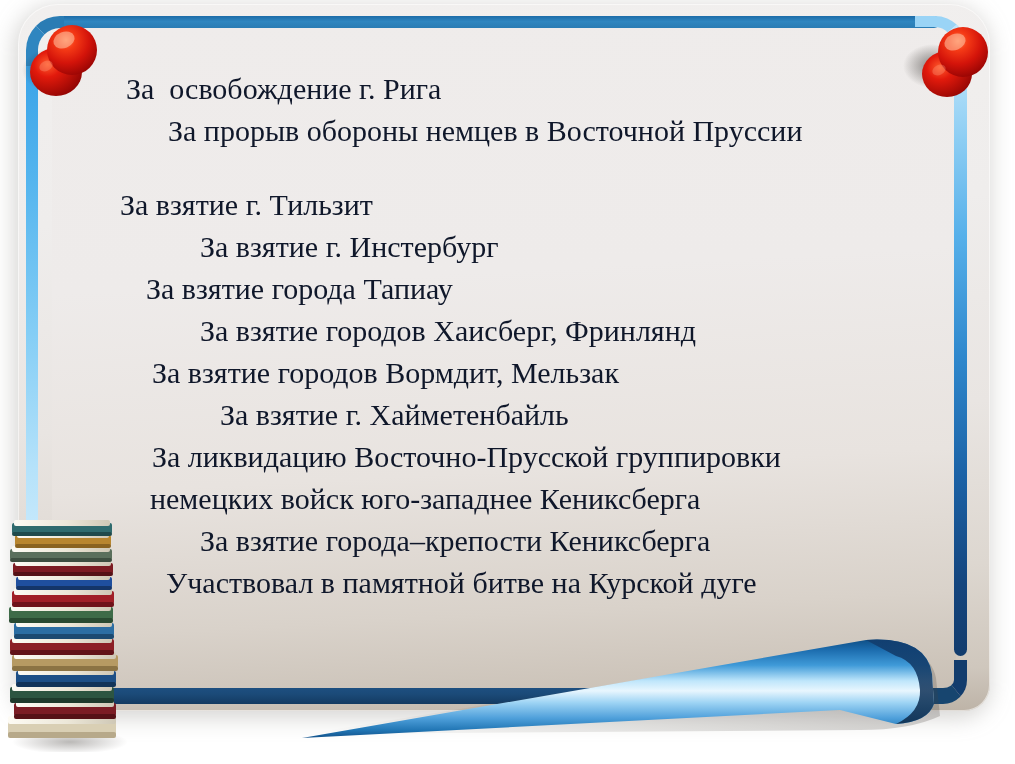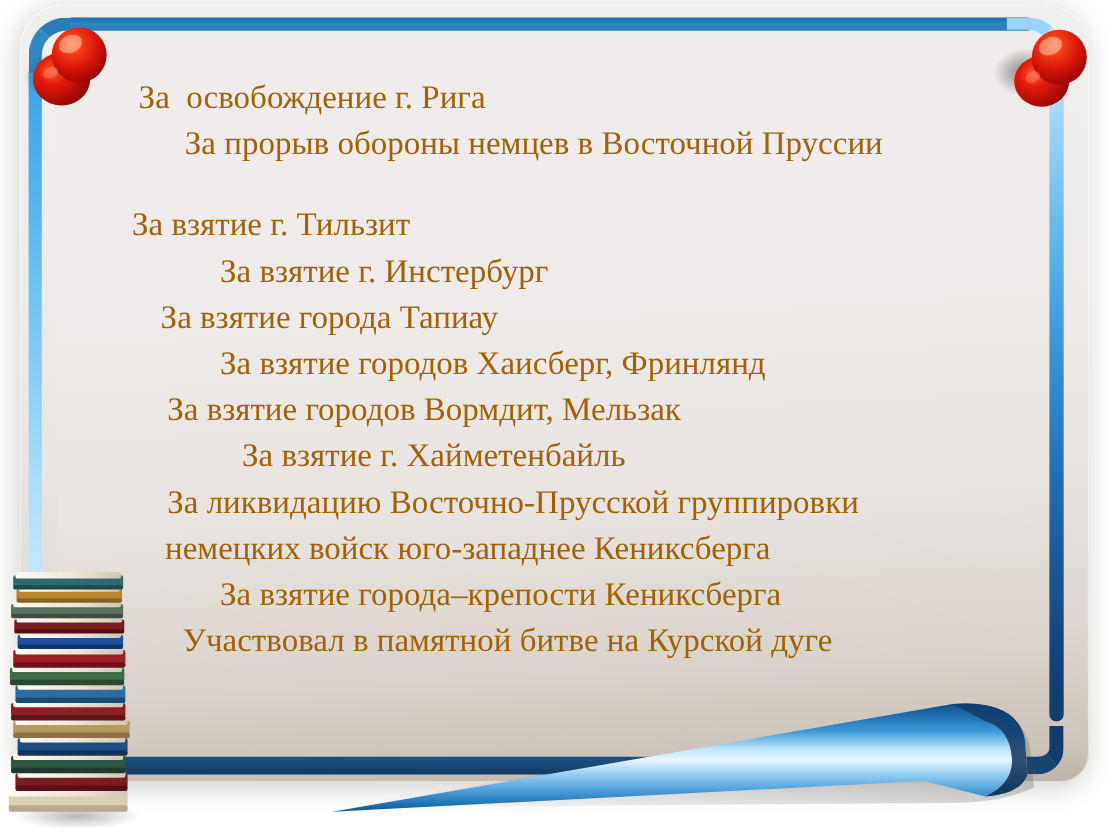--- a/index.html
+++ b/index.html
@@ -186,21 +186,21 @@
     height: 232px;
   }
   .books svg { display:block; width:100%; height:100%; }
 
   
   .text-block {
     position: absolute;
     left: 48px;
     top: 68px;
     width: 880px;
-    color: #a16207;
+    color: #0f172a;
     font-size: 30px;
     line-height: 42px;
     font-family: "Liberation Serif", "DejaVu Serif", serif;
     white-space: pre;
   }
   .line { display: block; height: 42px; }
   .line.spacer { height: 32px; }
 </style>
 </head>
 <body>

